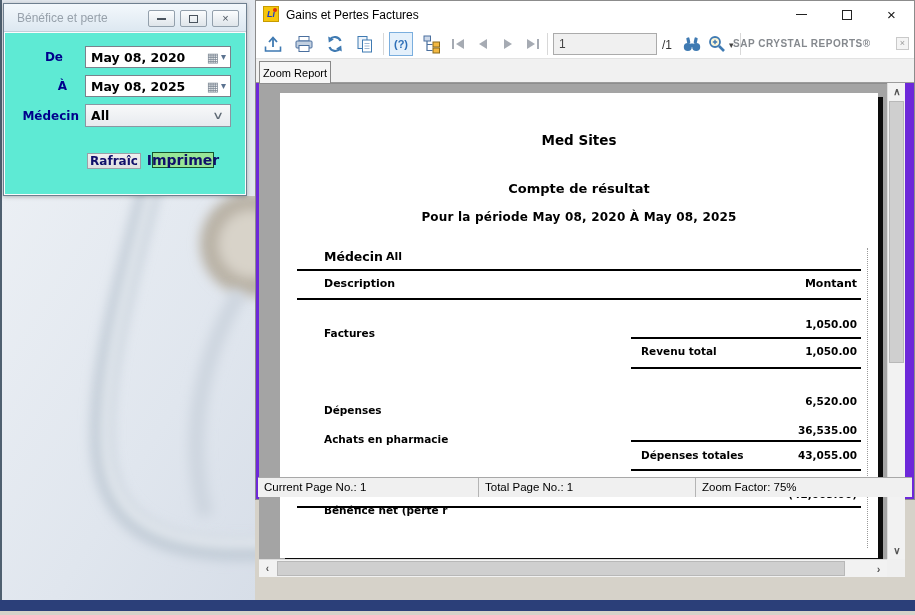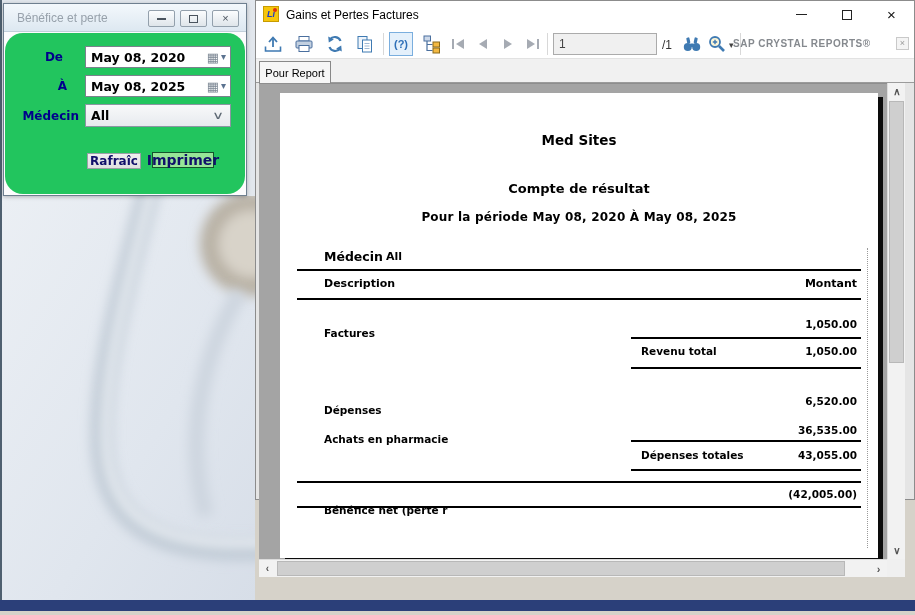--- a/index.html
+++ b/index.html
@@ -23,21 +23,21 @@
   .dlg-titlebar { position:absolute; left:0; top:0; right:0; height:28px;
                   background:linear-gradient(#f3f8fc,#dde8f1); border-bottom:1px solid #c2cfda;
                   display:flex; align-items:center; }
   .dlg-title { margin-left:13px; font-size:12px; color:#97a1ab; }
   .dlg-controls { position:absolute; right:7px; top:6px; display:flex; gap:5px; }
   .dlg-btn { width:27px; height:17px; border:1px solid #93a0ac; border-radius:2px;
              background:linear-gradient(#fbfdfe,#dfe5ea); display:flex; align-items:center; justify-content:center;
              color:#4a545e; font-size:11px; line-height:1; cursor:default; }
   .glyph-min { width:9px; height:2px; background:#4a545e; }
   .glyph-max { width:9px; height:8px; border:1.5px solid #4a545e; }
-  .dlg-body { position:absolute; left:1px; right:1px; top:29px; bottom:1px; background:#22c55e;border-radius:18px; }
+  .dlg-body { position:absolute; left:1px; right:1px; top:29px; bottom:1px; background:#5eead4; }
   .dlg-label { position:absolute; left:0; width:74px; text-align:right; color:#00008b;
                font-family:"DejaVu Sans",sans-serif; font-weight:bold; font-size:12px; }
   .lbl-de { top:17px; padding-right:16px; }
   .lbl-a  { top:46px; padding-right:12px; }
   .lbl-med{ top:76px; padding-right:0; }
   .date-field { position:absolute; left:80px; width:146px; height:22px; background:#fff;
                 border:1px solid #7a828c; display:flex; align-items:center; }
   .df1 { top:13px;justify-content:space-between; } .df2 { top:42px; }
   .date-text { flex:1; padding-left:5px; font-family:"DejaVu Sans",sans-serif; font-weight:bold; font-size:12.5px; color:#000; }
   .cal-icon { font-size:13px; color:#7d8894; line-height:1; margin-right:2px; }
@@ -51,21 +51,21 @@
                  background:linear-gradient(#f0f0f0,#e0e0e0); border:1px solid #9aa0a8;
                  color:#10106a; font-family:"DejaVu Sans",sans-serif; font-weight:bold; font-size:12px;
                  display:flex; align-items:center; justify-content:center; cursor:default; }
   .btn-print { position:absolute; left:147px; top:119px; width:62px; height:16px;
                background:#97e697; border:1px solid #14532d;
                color:#10106a; font-family:"DejaVu Sans",sans-serif; font-weight:bold; font-size:14px;
                display:flex; align-items:center; justify-content:center; cursor:default; }
 
   
   .rwin { position:absolute; left:255px; top:0; width:660px; height:500px;
-          background:#e5e5e5; border:1px solid #8c8c8c; }
+          background:#6d28d9; border:1px solid #8c8c8c; }
   .w-titlebar { position:absolute; left:0; top:0; right:0; height:27px; background:#fff;
                 display:flex; align-items:center; }
   .w-icon { position:absolute; left:7px; top:5px; width:16px; height:16px; background:#f6c60c;
             border:1px solid #c79b00; display:flex; align-items:center; justify-content:center;
             font-size:9px; font-weight:bold; color:#1a3ccc; font-style:italic; }
   .w-icon::after { content:""; position:absolute; right:1px; top:1px; width:4px; height:4px;
                    border-radius:50%; background:#e03010; }
   .w-title { margin-left:30px; font-size:12px; color:#000; }
   .w-controls { position:absolute; right:0; top:0; height:27px; display:flex; }
   .w-btn { width:45px; height:27px; display:flex; align-items:center; justify-content:center; color:#111; }
@@ -321,21 +321,21 @@
       </div>
       <span class="zoom-caret">▾</span>
       <div class="tbsep sep3"></div>
       <div class="brand">SAP CRYSTAL REPORTS®</div>
       <div class="brand-close">
           <span>×</span>
         </div>
     </div>
 
     <div class="tabbar">
-      <div class="tab">Pour Report</div>
+      <div class="tab">Zoom Report</div>
     </div>
 
     <div class="viewer">
       <div class="page-area">
         <div class="page">
           <div class="r-company">Med Sites</div>
           <div class="r-title">Compte de résultat</div>
           <div class="r-period">Pour la période May 08, 2020 À May 08, 2025</div>
           <div class="r-doctor">Médecin</div>
           <div class="r-doctor-val">All</div>
@@ -371,15 +371,20 @@
         <div class="sc-arrow v-down">∨</div>
       </div>
       <div class="hscroll">
         <div class="sc-arrow h-left">‹</div>
         <div class="h-thumb"></div>
         <div class="sc-arrow h-right">›</div>
       </div>
       <div class="corner"></div>
     </div>
 
+    <div class="statusbar">
+      <div class="sb-cell sb1">Current Page No.: 1</div>
+      <div class="sb-cell sb2">Total Page No.: 1</div>
+      <div class="sb-cell sb3">Zoom Factor: 75%</div>
+    </div>
 
   </div>
 </div>
 
 </body></html>

